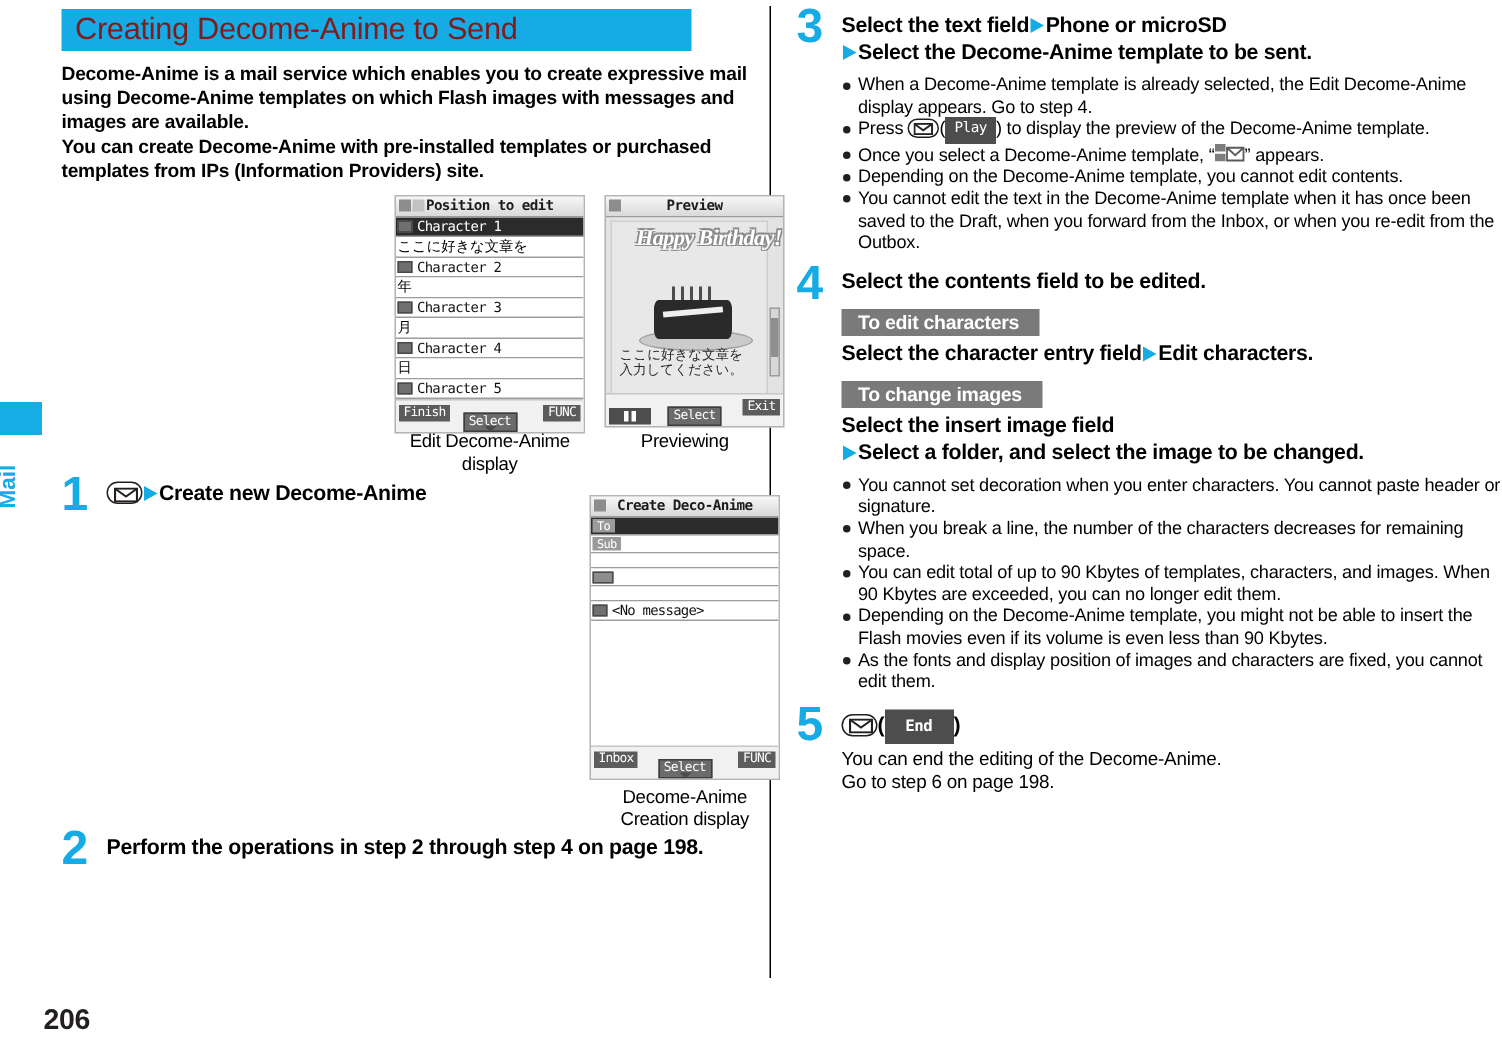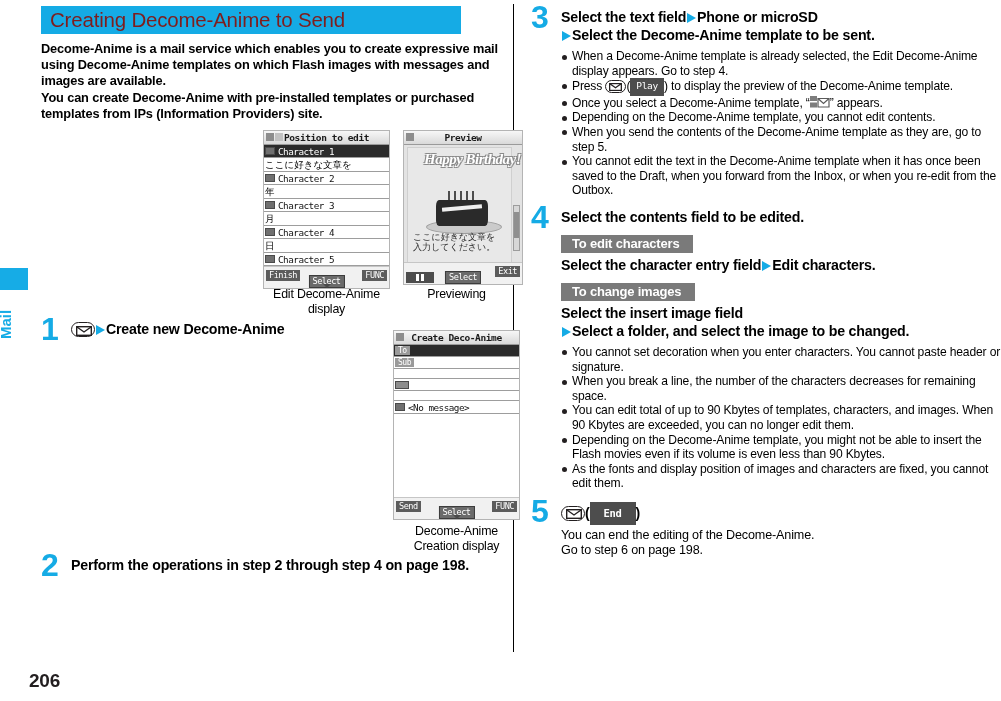--- a/index.html
+++ b/index.html
@@ -596,21 +596,21 @@
         <span style="background:#8d8d8d;display:inline-block;width:14px;height:8px;margin-right:2px;border:1px solid #4a4a4a;box-sizing:border-box;"></span>
       </div>
       <div class="field-value" style="height:9px;"></div>
       <div class="field-label" style="height:12px;">
         <span class="fico"></span>
         <span>&lt;No message&gt;</span>
       </div>
       <div class="fill-white" style="height:100px;"></div>
 
       <div class="softkeys">
-        <span class="sk left">Send</span>
+        <span class="sk left">Inbox</span>
         <span class="sk mid">Select</span>
         <span class="sk right">FUNC</span>
         <span class="sk-arrow"></span>
       </div>
     </div>
 
     <div class="caption" style="left:352px; top:186px; width:127px;">
       <div>Decome-Anime</div>
       <div>Creation display</div>
     </div>
@@ -649,21 +649,20 @@
         <span>Once you select a Decome-Anime template, “</span><span class="inline-deco-icon">
           <svg width="20" height="13" viewBox="0 0 20 13" xmlns="http://www.w3.org/2000/svg">
             <rect x="0" y="0" width="7" height="5" fill="#7d7d7d"></rect>
             <rect x="0" y="6.5" width="7" height="5" fill="#7d7d7d"></rect>
             <path d="M8 2.5 H19 V11 H8 Z" fill="none" stroke="#5a5a5a" stroke-width="1.2"></path>
             <path d="M8 2.5 L13.5 7.5 L19 2.5" fill="none" stroke="#5a5a5a" stroke-width="1.2"></path>
           </svg>
         </span><span>” appears.</span>
       </li>
       <li>Depending on the Decome-Anime template, you cannot edit contents.</li>
-      <li>When you send the contents of the Decome-Anime template as they are, go to step 5.</li>
       <li>You cannot edit the text in the Decome-Anime template when it has once been saved to the Draft, when you forward from the Inbox, or when you re-edit from the Outbox.</li>
     </ul>
   </div>
 
   <div class="step" style="margin-top:10px;">
     <div class="step-num">4</div>
     <div class="step-title">Select the contents field to be edited.</div>
 
     <div class="greytag">To edit characters</div>
     <div class="blk-bold">

